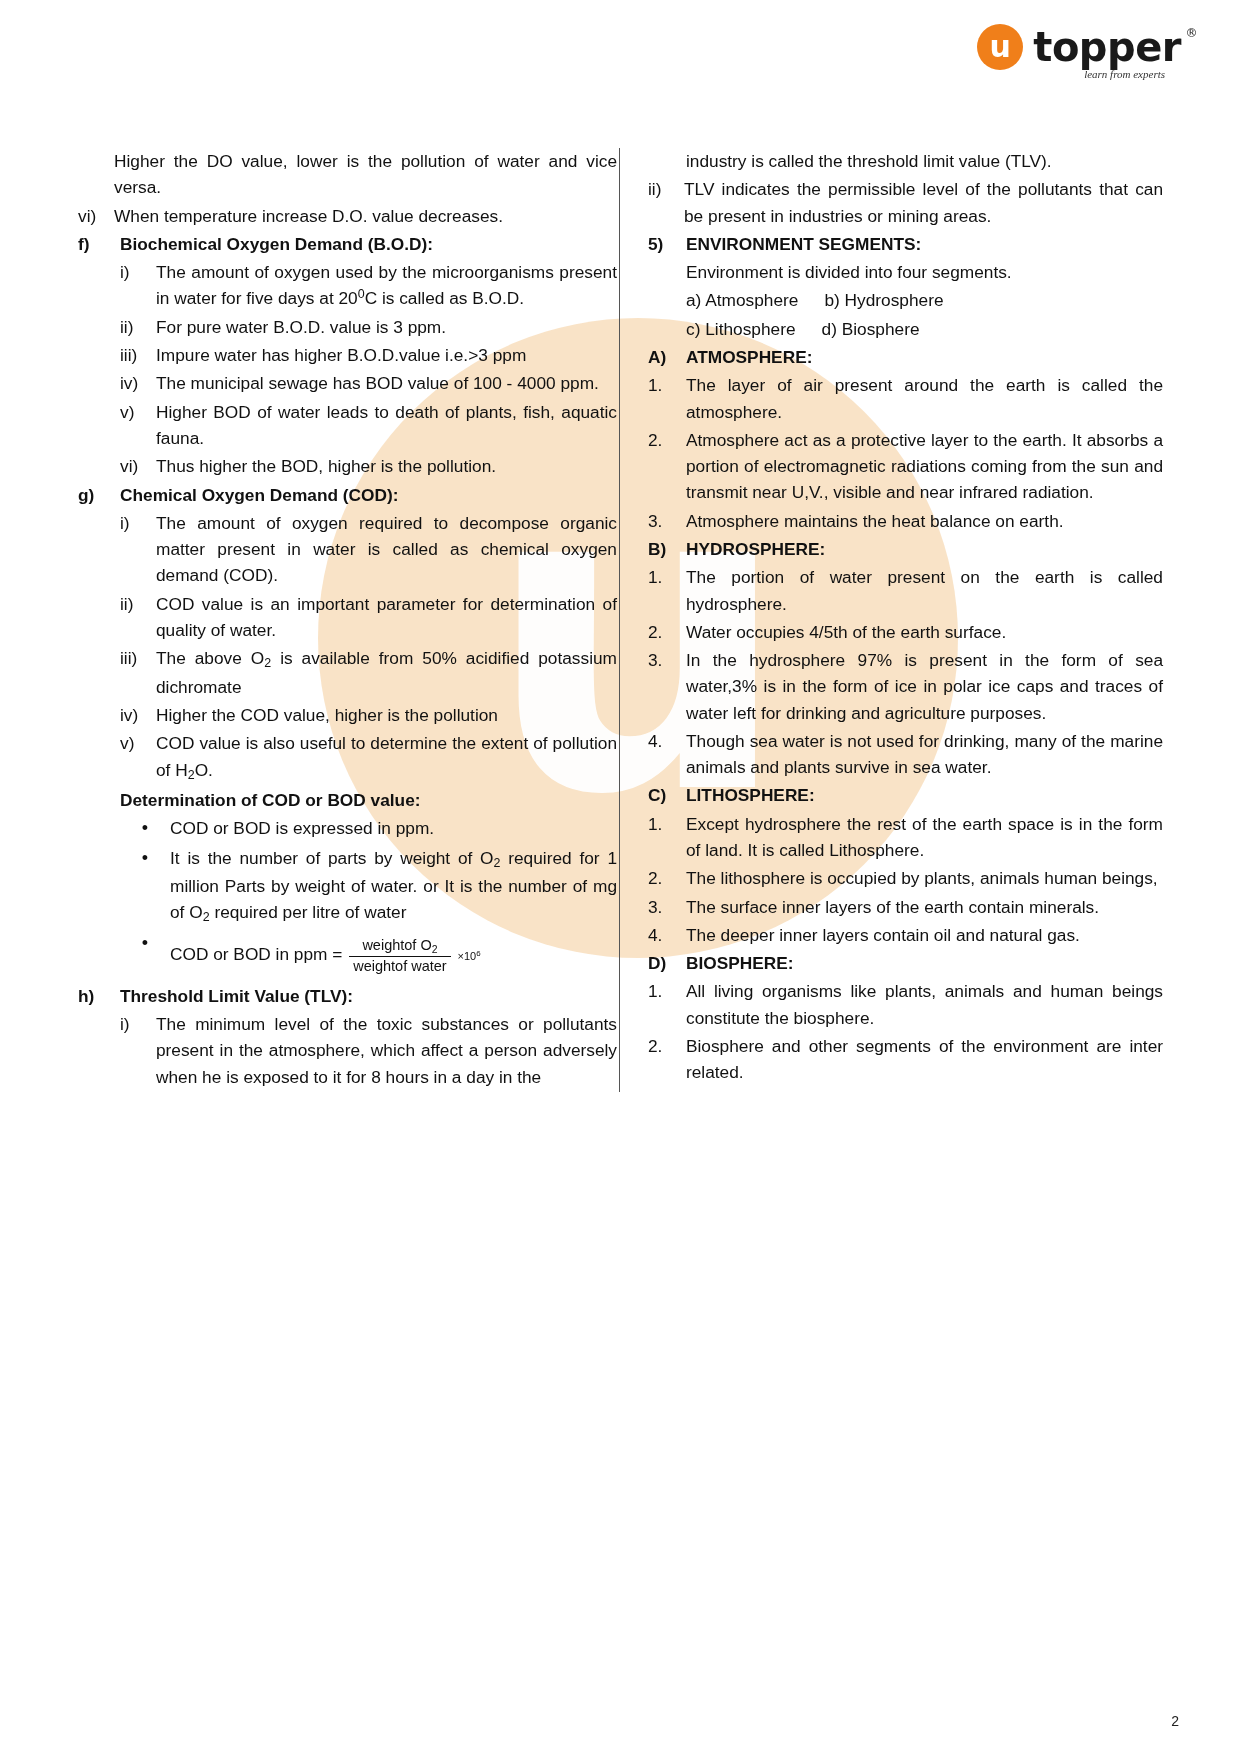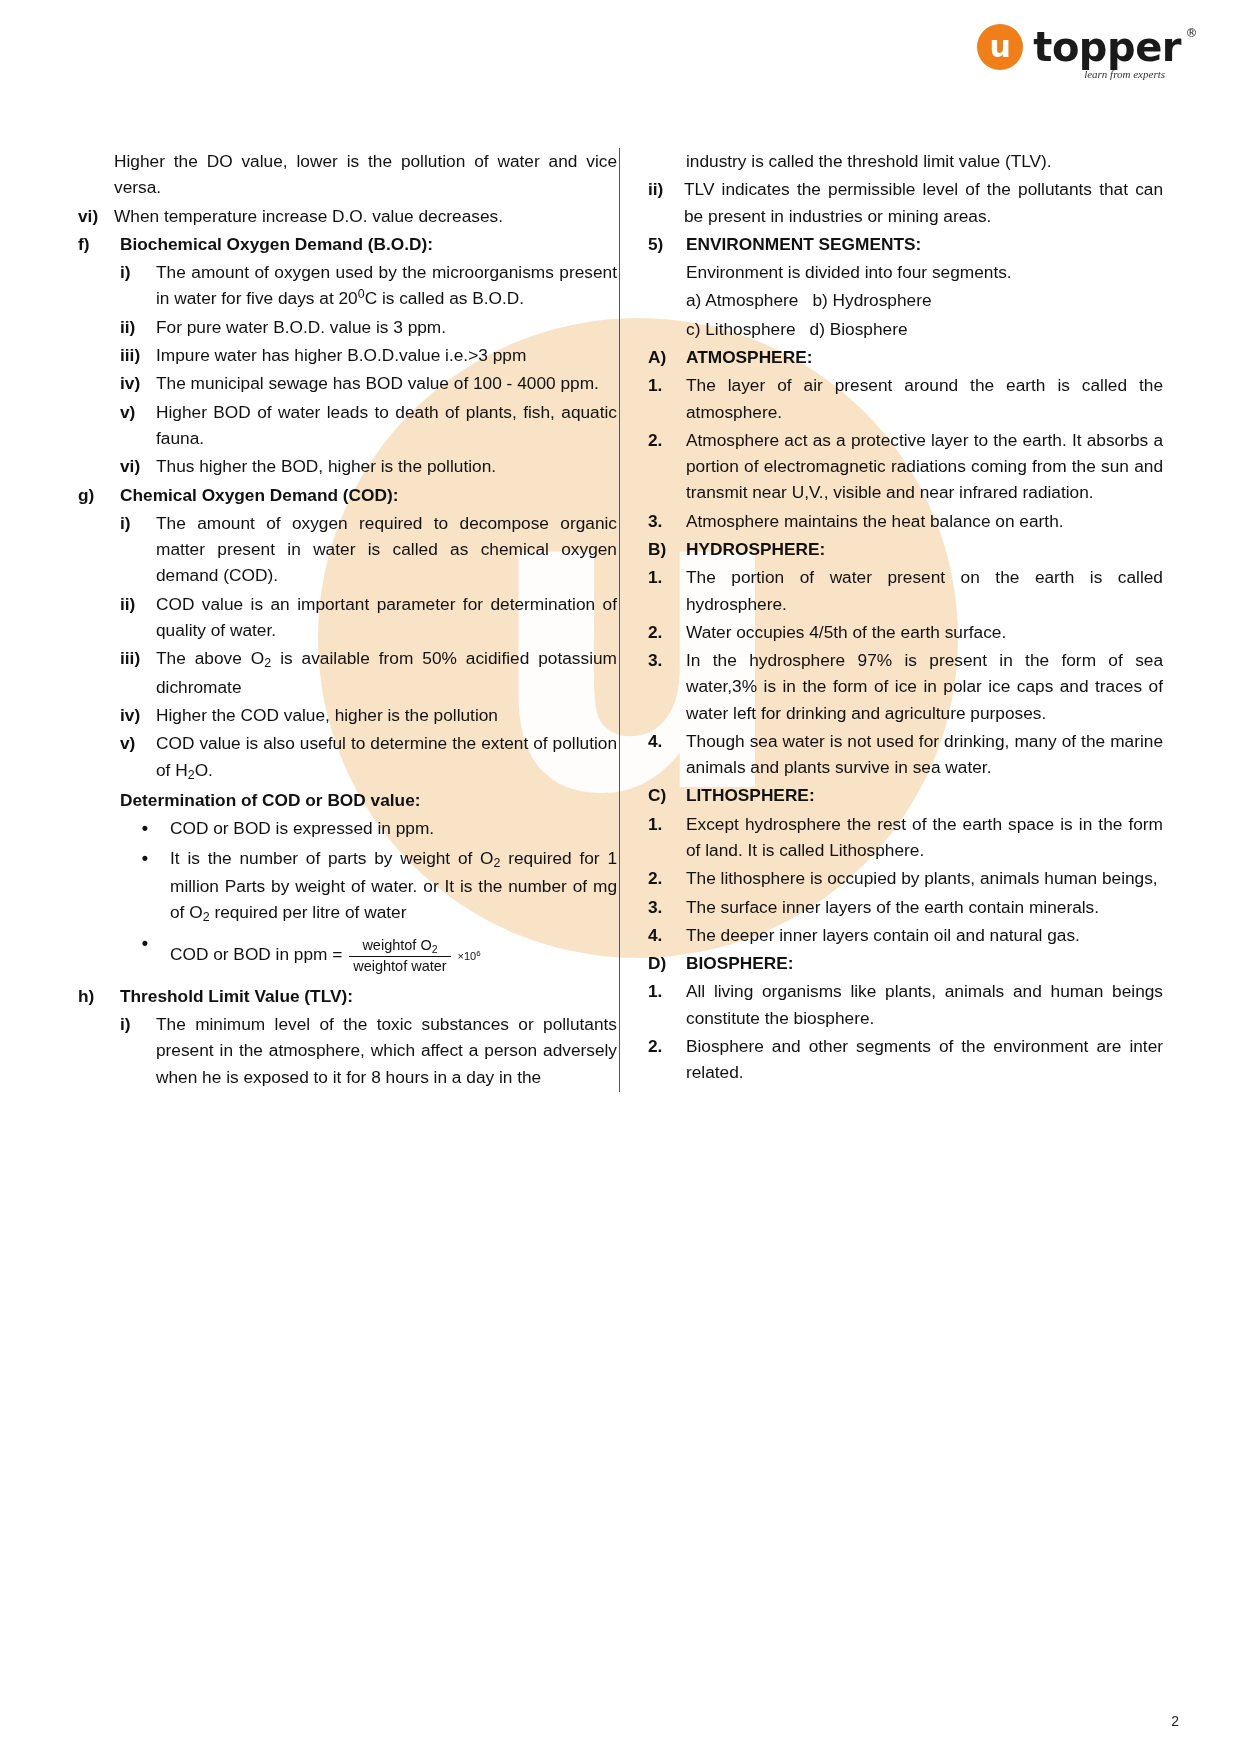--- a/index.html
+++ b/index.html
@@ -125,21 +125,20 @@
   .row {
     display: flex;
     align-items: flex-start;
     margin-bottom: 2px;
     line-height: 1.52;
     font-size: 17.3px;
   }
   .marker {
     flex: 0 0 auto;
     text-align: left;
-    font-weight: bold;
   }
   .body {
     flex: 1 1 auto;
     text-align: justify;
     text-justify: inter-word;
   }
   .m-alpha { width: 42px; font-weight: bold; }
   .m-roman { width: 36px; }
   .m-num   { width: 38px; }
   .m-cap   { width: 38px; font-weight: bold; }
@@ -159,21 +158,21 @@
     font-size: 14.5px;
     line-height: 1.25;
     margin: 6px 2px;
   }
   .frac .num { border-bottom: 1px solid #111; padding: 0 4px; }
   .frac .den { padding: 0 4px; }
   .times { font-size: 11px; }
 
   .two-col-inline {
     display: flex;
-    gap: 14px;
+    gap: 26px;
   }
   .two-col-inline > span { white-space: nowrap; }
 
   
   .page-number {
     position: absolute;
     right: 62px;
     bottom: 26px;
     font-size: 14px;
     color: #222222;

